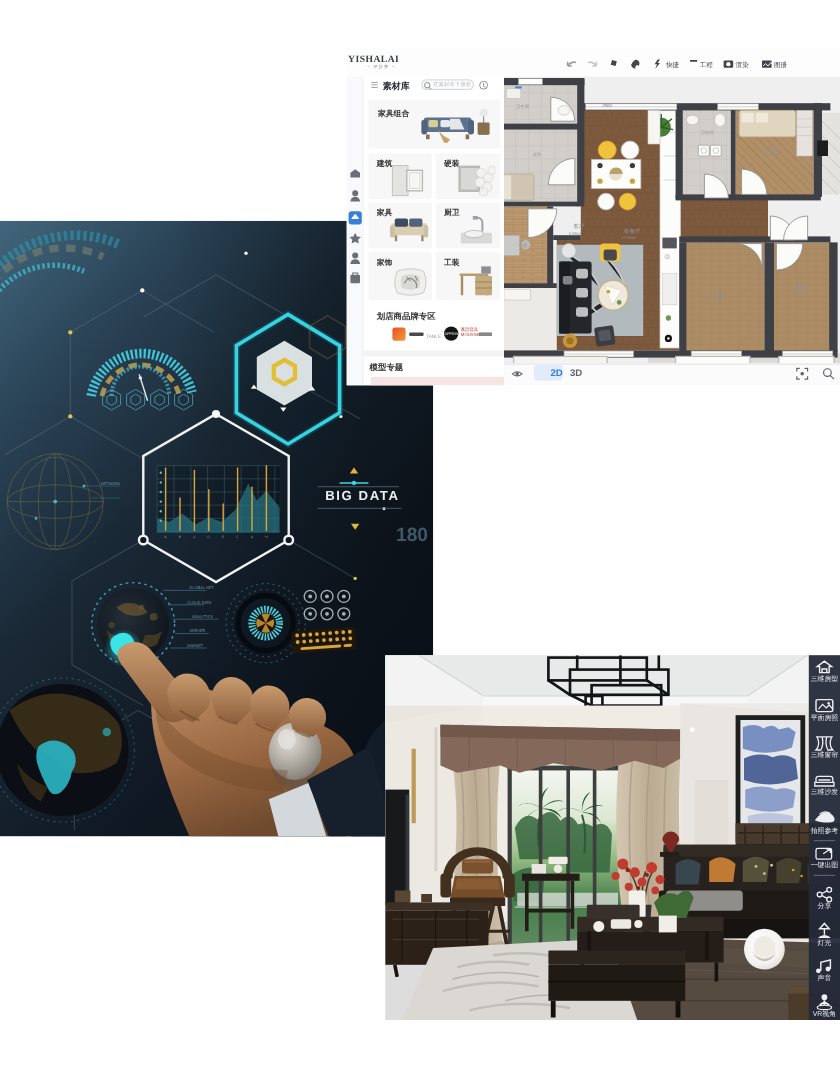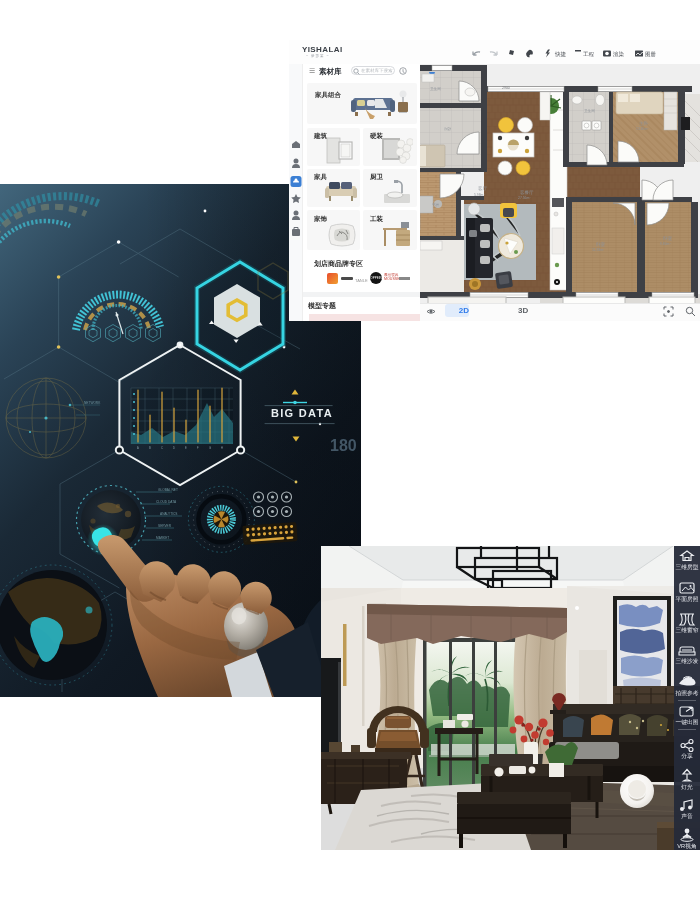--- a/index.html
+++ b/index.html
@@ -299,21 +299,21 @@
 <div class="abs" style="left:289px;top:40px;width:411px;height:281px;background:#fff;">
 <style>
  #app .t{position:absolute;}
  #app .cell{position:absolute;background:#f7f7f7;border-radius:2px;}
  #app .ct{position:absolute;font-size:6.5px;font-weight:bold;color:#333;}
 </style>
 <div id="app" style="position:relative;width:411px;height:281px;background:#fff;font-family:'Liberation Sans',sans-serif;">
 
 <div class="t" style="left:0;top:0;width:411px;height:24px;background:#fdfdfd;"></div>
 
-<div class="t" style="left:13px;top:5px;font-size:8px;font-weight:bold;letter-spacing:0.4px;color:#3a3f46;font-family:Liberation Sans, sans-serif;">YISHALAI</div>
+<div class="t" style="left:1px;top:5px;font-size:8px;font-weight:bold;letter-spacing:0.4px;color:#3a3f46;font-family:Liberation Serif, serif;">YISHALAI</div>
 <div class="t" style="left:17px;top:14px;font-size:3.5px;color:#8a8f96;letter-spacing:1px;">~ 伊莎莱 ~</div>
 
 <svg class="t" style="left:181px;top:9px;" width="30" height="10" viewBox="0 0 30 10">
 <path d="M3,6 Q6,2 10,3 M3,6 l0,-3.5 M3,6 l3.5,0" stroke="#9aa0a6" stroke-width="1.3" fill="none"></path>
 <path d="M27,6 Q24,2 20,3 M27,6 l0,-3.5 M27,6 l-3.5,0" stroke="#c4c8cc" stroke-width="1.3" fill="none"></path>
 </svg>
 
 <div class="t" style="left:218px;top:8px;width:190px;height:11px;font-size:5.5px;color:#42464c;">
 <svg width="190" height="11" viewBox="0 0 190 11">
 <g fill="#42464c">
@@ -702,21 +702,21 @@
 
 </svg>
 </div>
 
 <div class="t" style="left:131px;top:263px;width:280px;height:18px;background:#fbfbfb;border-top:1px solid #e8e8e8;"></div>
 <svg class="t" style="left:137px;top:267px;" width="10" height="9" viewBox="0 0 10 9">
           <path d="M1,4.5 Q5,1 9,4.5 Q5,8 1,4.5 Z" fill="none" stroke="#5f6368" stroke-width="0.9"></path>
           <circle cx="5" cy="4.5" r="1.4" fill="#5f6368"></circle>
         </svg>
 <div class="t" style="left:156px;top:264px;width:24px;height:13px;background:#e1ecfb;border-radius:3px;color:#2f7bea;font-size:8px;font-weight:bold;text-align:right;line-height:13px;">2D</div>
-<div class="t" style="left:186px;top:266px;color:#5f6368;font-size:8px;font-weight:bold;margin-left:43px;">3D</div>
+<div class="t" style="left:186px;top:266px;color:#5f6368;font-size:8px;font-weight:bold;">3D</div>
 <svg class="t" style="left:374px;top:266px;" width="11" height="11" viewBox="0 0 11 11">
           <g stroke="#5f6368" stroke-width="1" fill="none">
             <path d="M1,3.5 V1 h2.5 M7.5,1 H10 v2.5 M10,7.5 V10 H7.5 M3.5,10 H1 V7.5"></path>
             <circle cx="5.5" cy="5.5" r="1" fill="#5f6368"></circle>
           </g>
         </svg>
 <svg class="t" style="left:396px;top:266px;" width="11" height="11" viewBox="0 0 11 11">
           <circle cx="4.5" cy="4.5" r="3.2" fill="none" stroke="#5f6368" stroke-width="1"></circle>
           <path d="M7,7 l3,3" stroke="#5f6368" stroke-width="1"></path>
         </svg>

